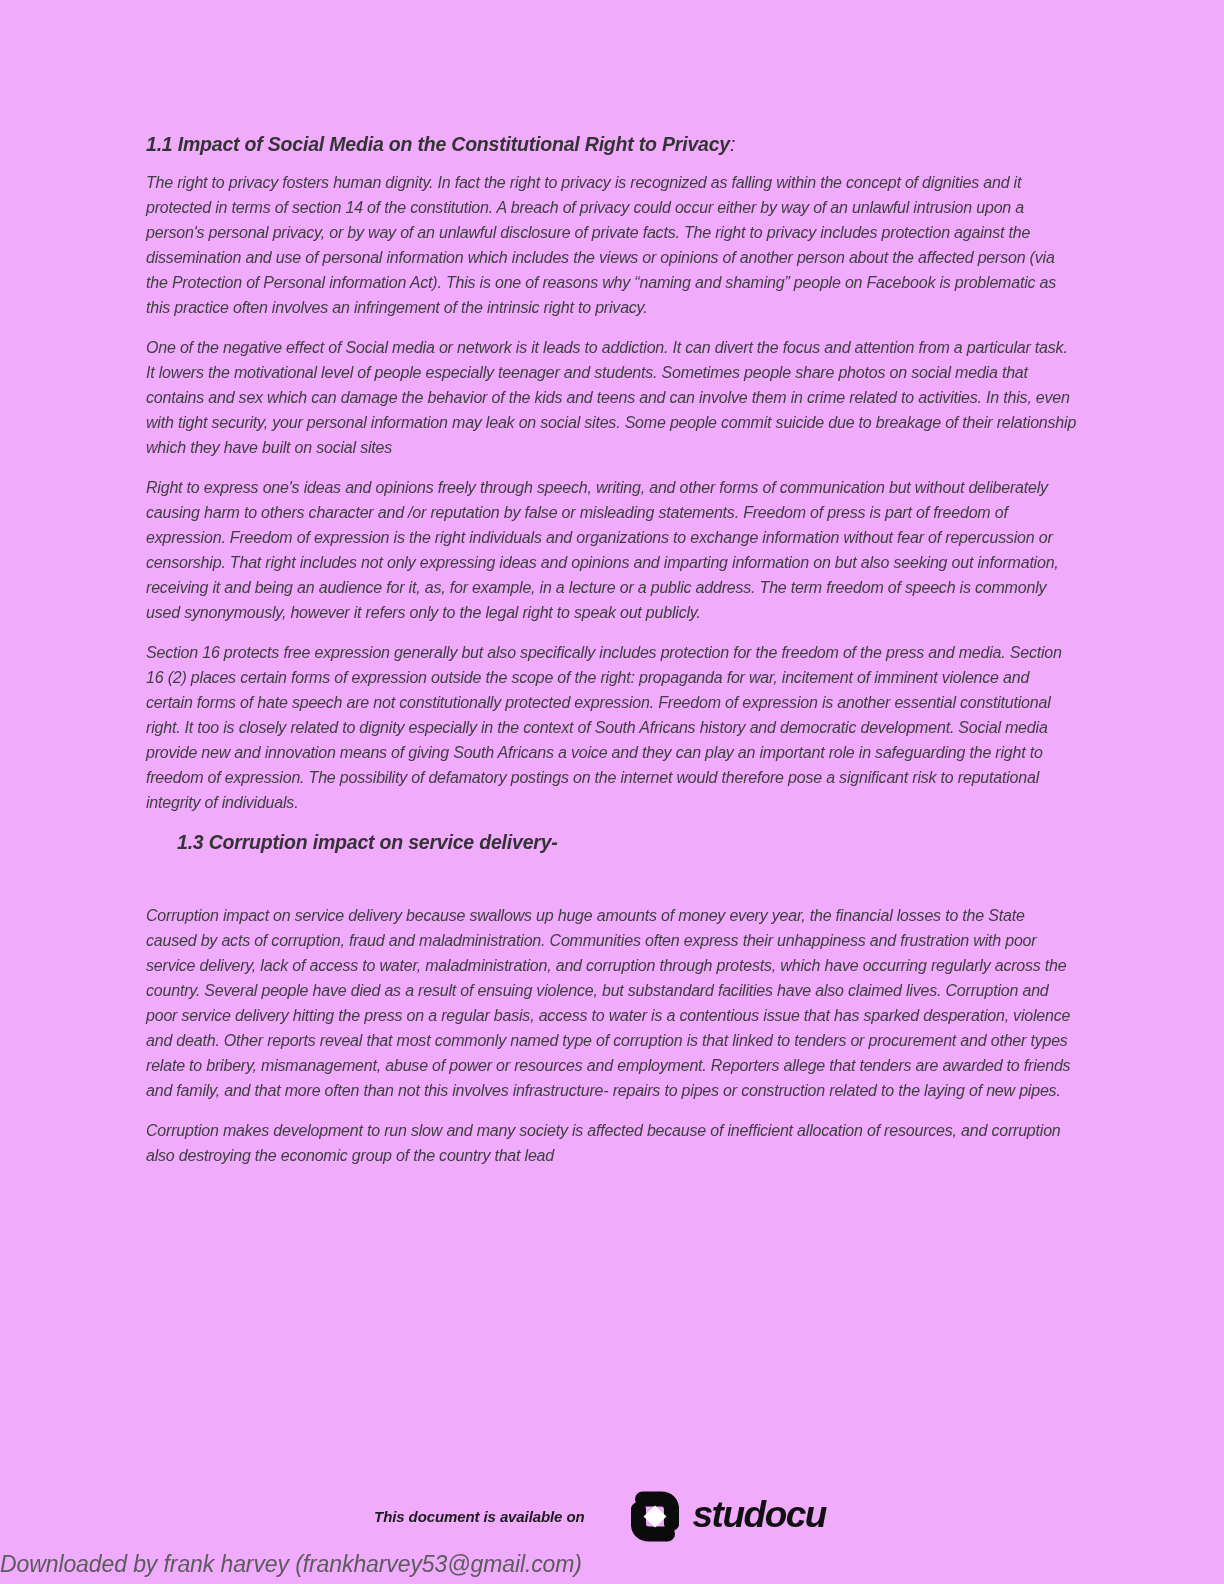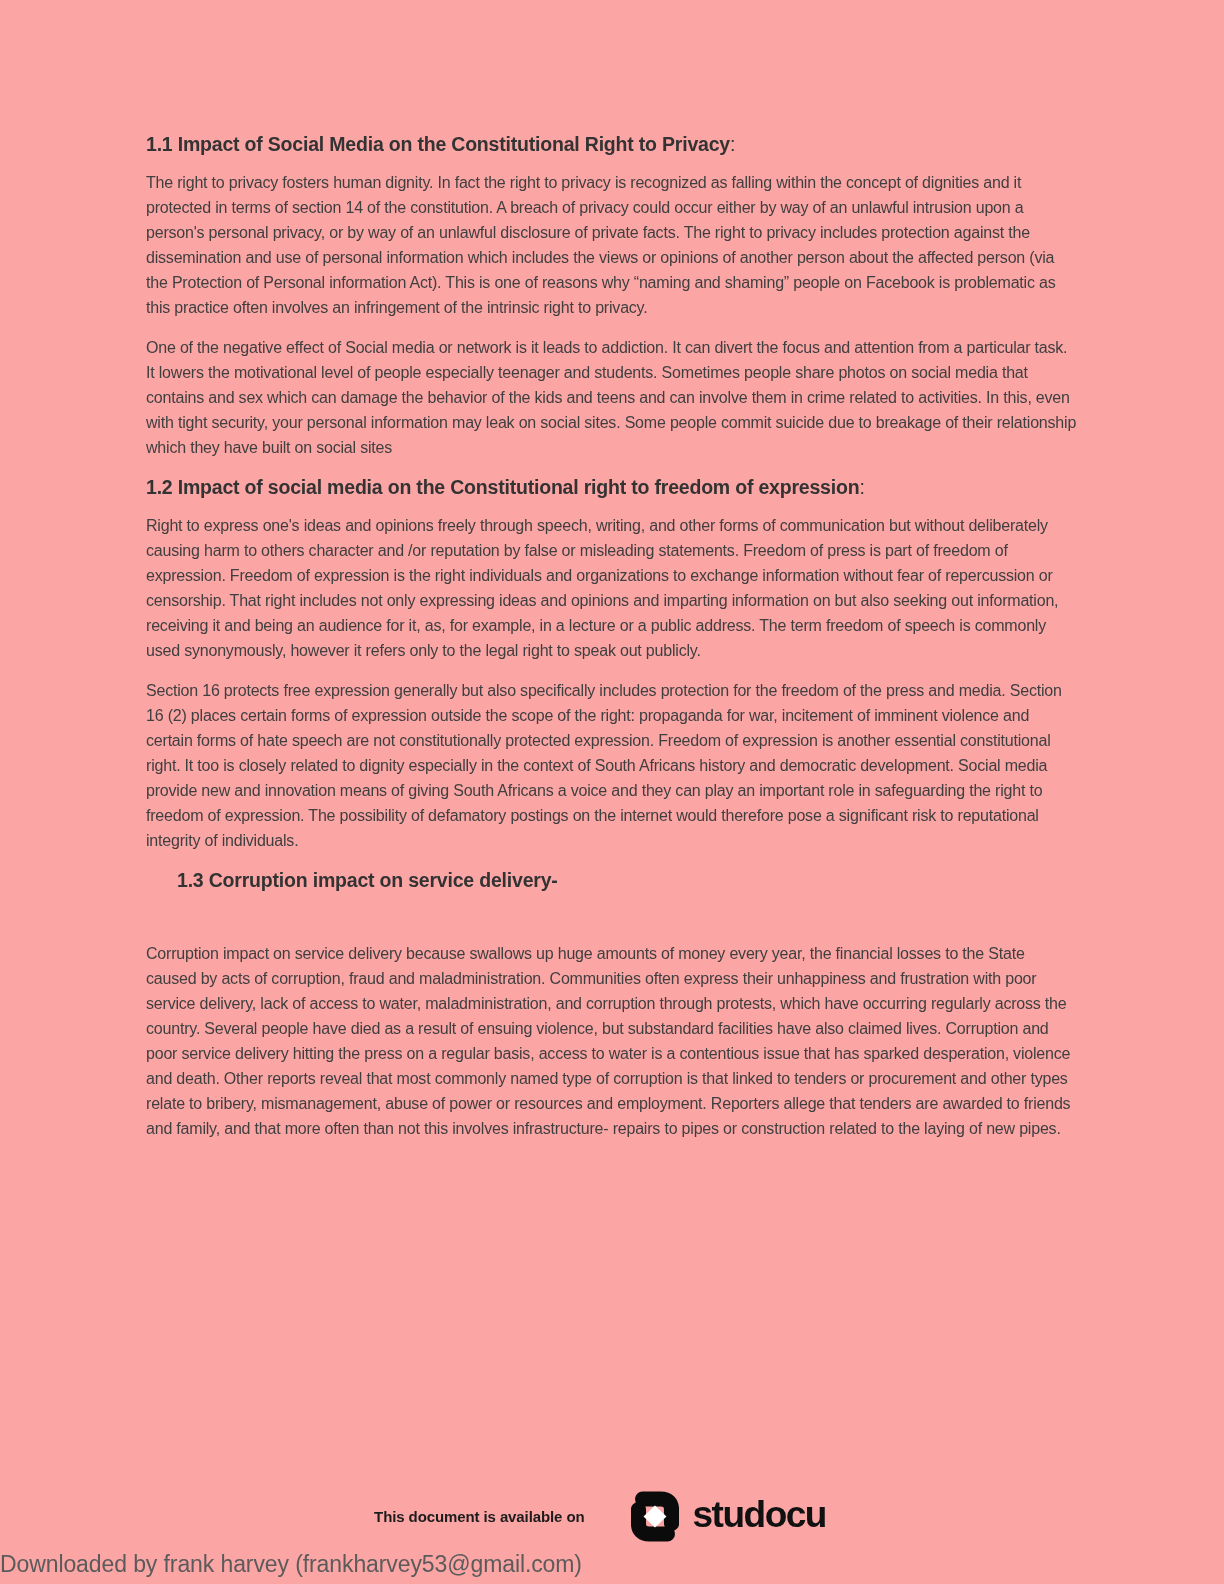--- a/index.html
+++ b/index.html
@@ -4,23 +4,24 @@
 <style>
   html, body {
     margin: 0;
     padding: 0;
     background: #ffffff;
   }
   .page {
     position: relative;
     width: 1224px;
     height: 1584px;
-    background: #fca5a5;
+    background: #f0abfc;
     font-family: "Liberation Sans", "DejaVu Sans", sans-serif;
     overflow: hidden;
+    font-style: italic;
   }
   .content {
     position: absolute;
     left: 146px;
     top: 132px;
     width: 932px;
     color: #3f3f3f;
   }
   .content p {
     font-size: 16px;
@@ -103,28 +104,28 @@
 
   <main class="content">
 
     <section>
       <h2><span>1.1 Impact of Social Media on the Constitutional Right to Privacy</span><span class="h-suffix">:</span></h2>
       <p>The right to privacy fosters human dignity. In fact the right to privacy is recognized as falling within the concept of dignities and it protected in terms of section 14 of the constitution. A breach of privacy could occur either by way of an unlawful intrusion upon a person's personal privacy, or by way of an unlawful disclosure of private facts. The right to privacy includes protection against the dissemination and use of personal information which includes the views or opinions of another person about the affected person (via the Protection of Personal information Act). This is one of reasons why “naming and shaming” people on Facebook is problematic as this practice often involves an infringement of the intrinsic right to privacy.</p>
       <p>One of the negative effect of Social media or network is it leads to addiction. It can divert the focus and attention from a particular task. It lowers the motivational level of people especially teenager and students. Sometimes people share photos on social media that contains and sex which can damage the behavior of the kids and teens and can involve them in crime related to activities. In this, even with tight security, your personal information may leak on social sites. Some people commit suicide due to breakage of their relationship which they have built on social sites</p>
     </section>
 
     <section>
-      <h2><span>1.2 Impact of social media on the Constitutional right to freedom of expression</span><span class="h-suffix">:</span></h2>
       <p>Right to express one's ideas and opinions freely through speech, writing, and other forms of communication but without deliberately causing harm to others character and /or reputation by false or misleading statements. Freedom of press is part of freedom of expression. Freedom of expression is the right individuals and organizations to exchange information without fear of repercussion or censorship. That right includes not only expressing ideas and opinions and imparting information on but also seeking out information, receiving it and being an audience for it, as, for example, in a lecture or a public address. The term freedom of speech is commonly used synonymously, however it refers only to the legal right to speak out publicly.</p>
       <p>Section 16 protects free expression generally but also specifically includes protection for the freedom of the press and media. Section 16 (2) places certain forms of expression outside the scope of the right: propaganda for war, incitement of imminent violence and certain forms of hate speech are not constitutionally protected expression. Freedom of expression is another essential constitutional right. It too is closely related to dignity especially in the context of South Africans history and democratic development. Social media provide new and innovation means of giving South Africans a voice and they can play an important role in safeguarding the right to freedom of expression. The possibility of defamatory postings on the internet would therefore pose a significant risk to reputational integrity of individuals.</p>
     </section>
 
     <section>
       <h2 class="gap-after"><span>1.3 Corruption impact on service delivery-</span><span class="h-suffix"></span></h2>
       <p>Corruption impact on service delivery because swallows up huge amounts of money every year, the financial losses to the State caused by acts of corruption, fraud and maladministration. Communities often express their unhappiness and frustration with poor service delivery, lack of access to water, maladministration, and corruption through protests, which have occurring regularly across the country. Several people have died as a result of ensuing violence, but substandard facilities have also claimed lives. Corruption and poor service delivery hitting the press on a regular basis, access to water is a contentious issue that has sparked desperation, violence and death. Other reports reveal that most commonly named type of corruption is that linked to tenders or procurement and other types relate to bribery, mismanagement, abuse of power or resources and employment. Reporters allege that tenders are awarded to friends and family, and that more often than not this involves infrastructure- repairs to pipes or construction related to the laying of new pipes.</p>
+      <p>Corruption makes development to run slow and many society is affected because of inefficient allocation of resources, and corruption also destroying the economic group of the country that lead</p>
     </section>
 
   </main>
 
   <div class="footer">
     <div class="available-row">
       <span class="available-text">This document is available on</span>
       <span class="brand-lockup">
         <svg class="brand-icon" viewBox="0 0 104 124" xmlns="http://www.w3.org/2000/svg">
           <g fill="none" stroke="#0b0b0b" stroke-width="33" stroke-linecap="round">

